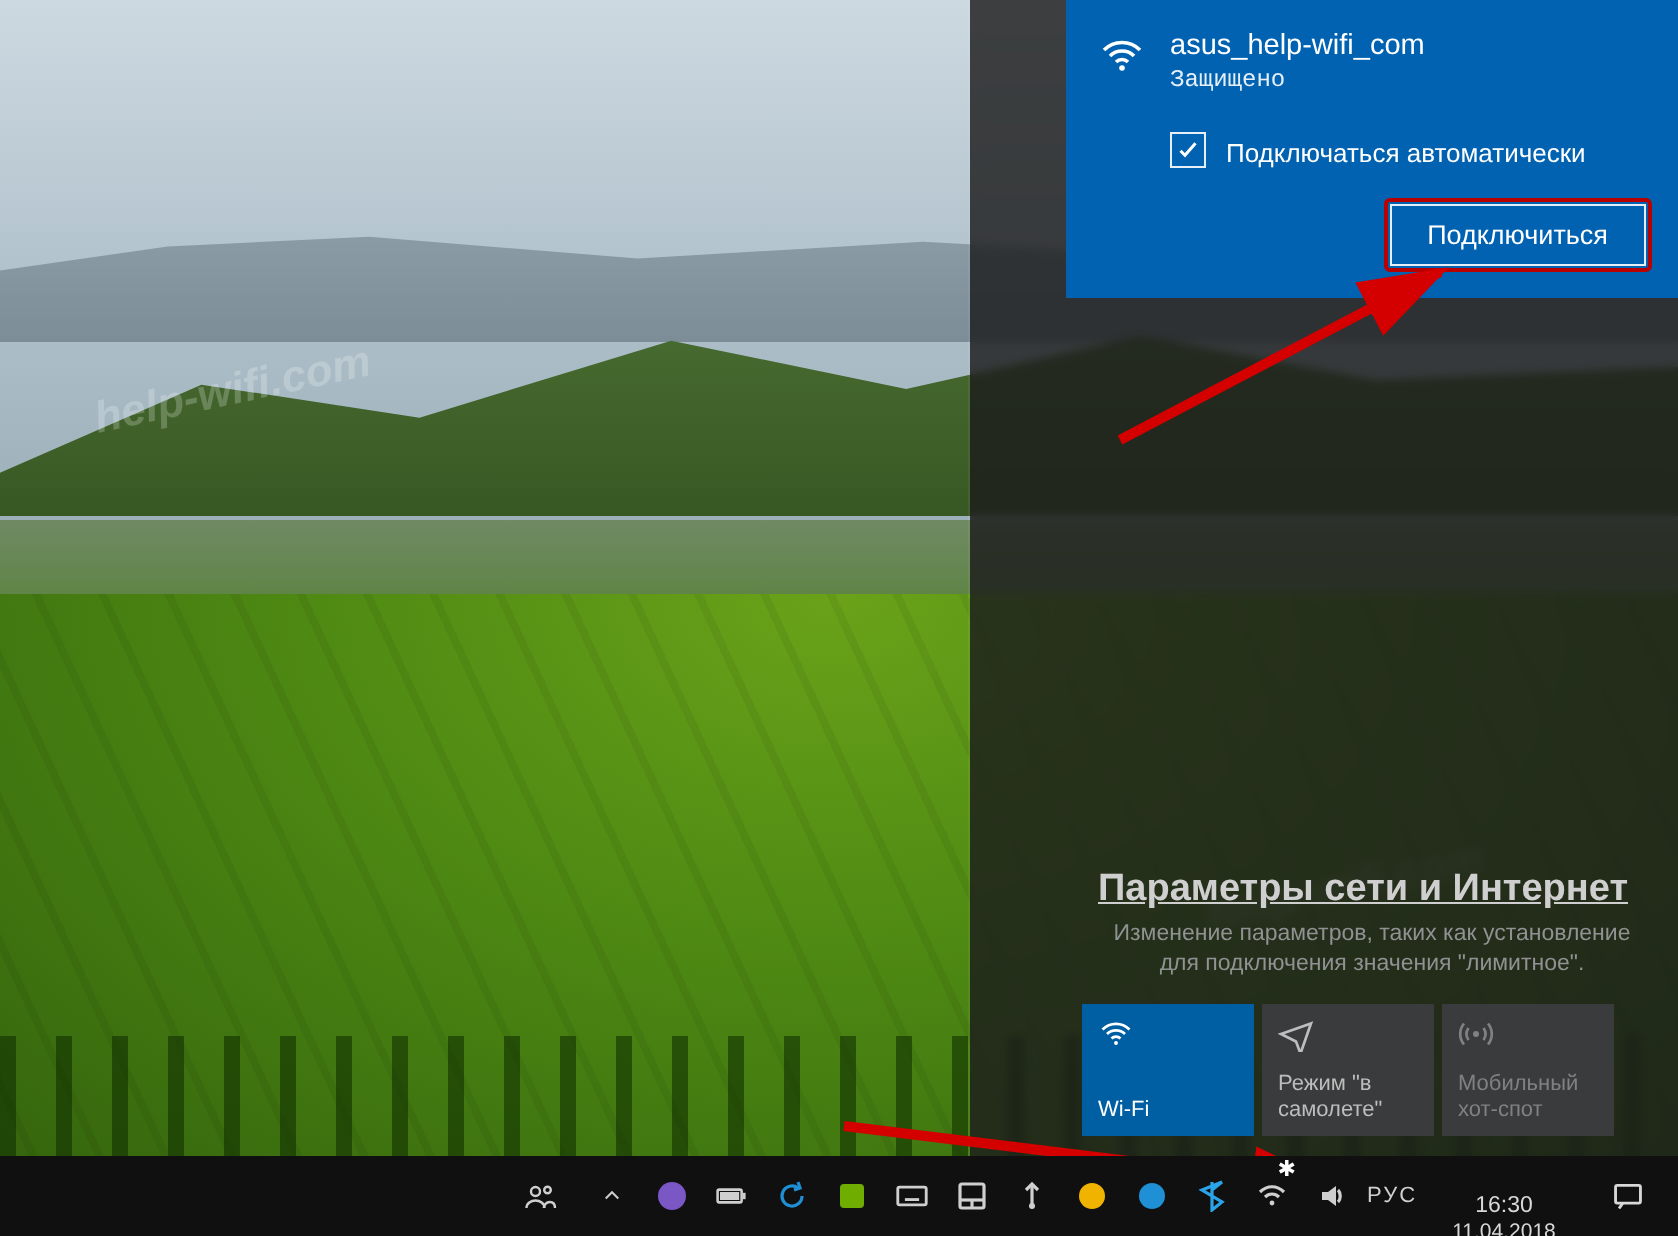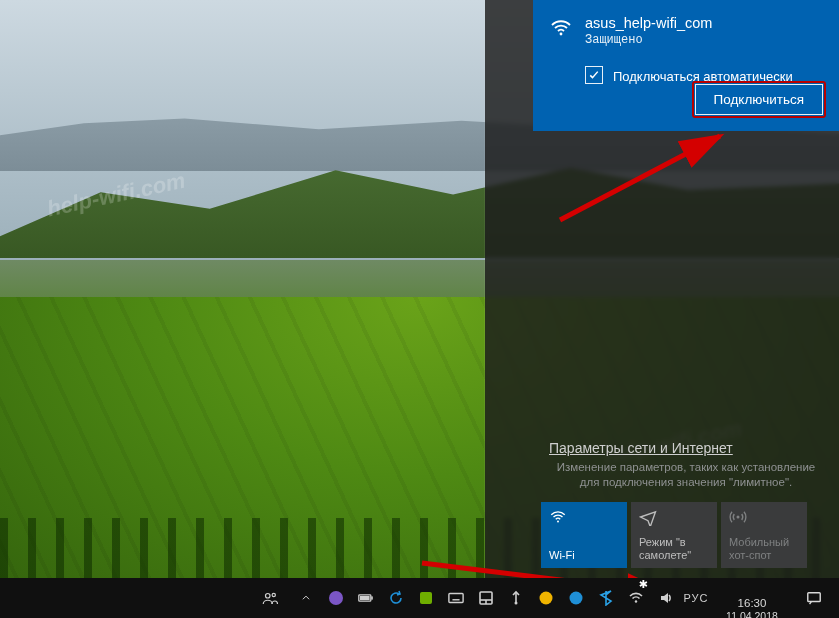--- a/index.html
+++ b/index.html
@@ -52,40 +52,40 @@
   .net-info { flex:1; }
   .net-name { font-size:14.5px; font-weight:400; line-height:18px; }
   .net-status { font-size:12px; opacity:.9; line-height:16px;font-family:Liberation Mono, monospace;}
   .auto-row { display:flex; align-items:flex-end; gap:10px; margin:18px 0 0 36px; font-size:13px;}
   .chk {
     width:18px; height:18px; border:1px solid rgba(255,255,255,.9);
     background:#0062b1; display:inline-flex; align-items:center; justify-content:center;
     color:#fff;
   }
   .chk svg{width:12px;height:12px;}
-  .connect-row { display:flex; justify-content:flex-end; }
+  .connect-row { display:flex; justify-content:flex-end; margin-top:18px;}
   .btn-connect {
     background:#0062b1;
     border:1.5px solid rgba(255,255,255,.9);
     color:#fff;
     padding:7px 18px;
     font-size:13.5px;
     cursor:pointer;
   }
   .btn-connect-wrap{position:relative;}
   .btn-highlight{position:absolute;inset:-3px;border:2px solid #b80000;border-radius:3px;pointer-events:none;}
 
   .flyout-spacer { flex:1; }
 
   .settings-link {
     color:#9ea0a1;
     padding: 0 16px;
     font-size:13.5px;
   }
-  .settings-link a { color:#cfcfcf; text-decoration:underline; cursor:pointer; font-size:14px;}
+  .settings-link a { color:#cfcfcf; text-decoration:underline; cursor:pointer; font-size:19px;font-weight:bold;}
   .settings-sub { font-size:11.5px; line-height:15px; margin-top:4px; color:#8f9192;text-align:center;}
 
   .tiles { display:flex; gap:4px; padding:12px 8px 10px 8px;}
   .tile {
     width:86px; height:66px;
     padding:6px 8px;
     color:#fff;
     font-size:11px;
     line-height:13px;
     display:flex; flex-direction:column; justify-content:space-between;

